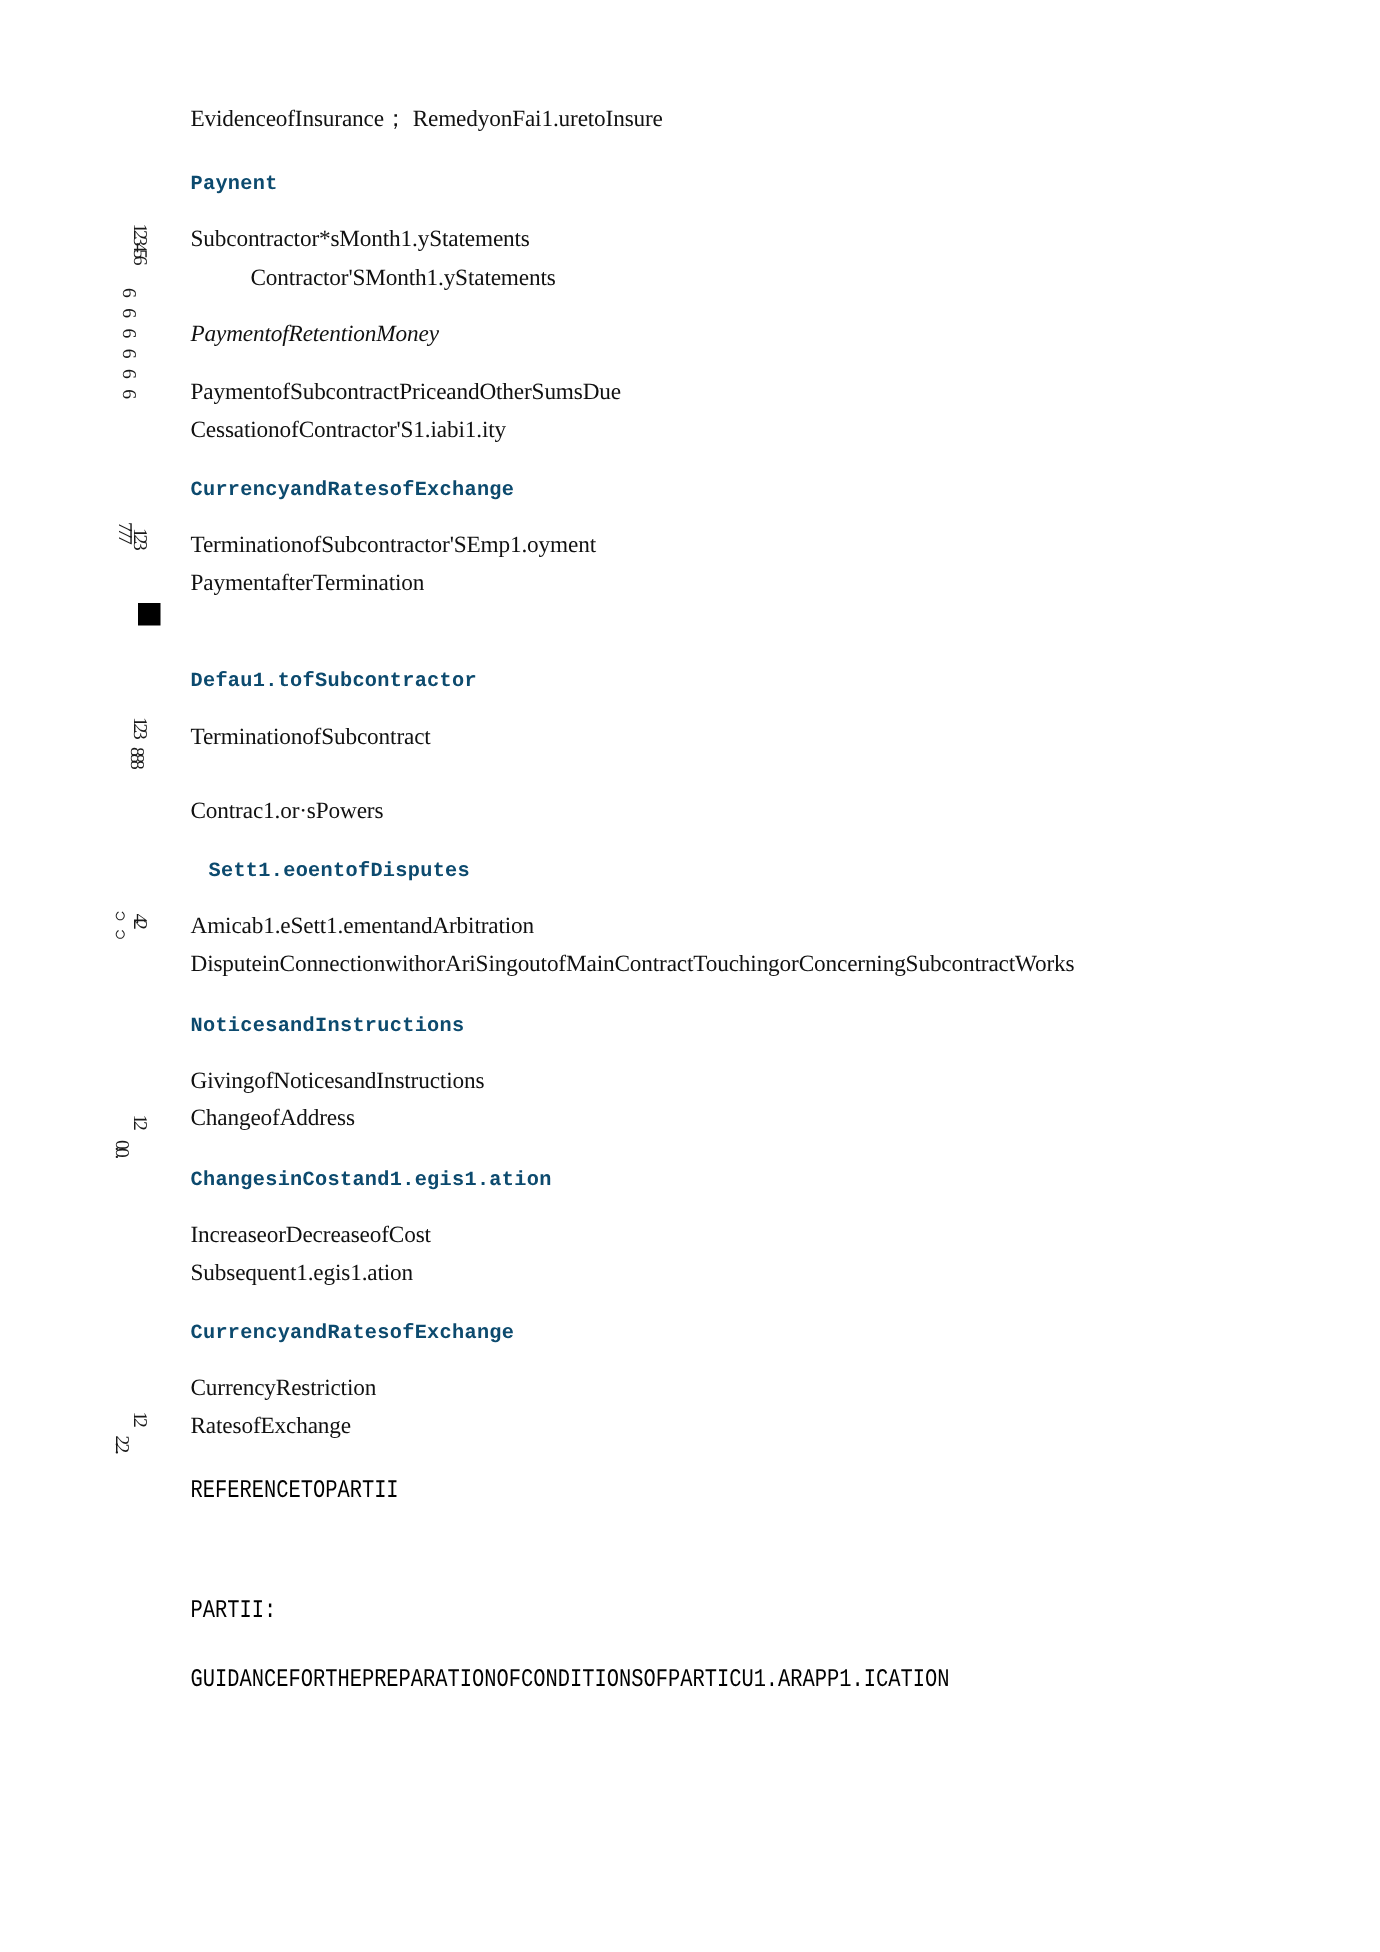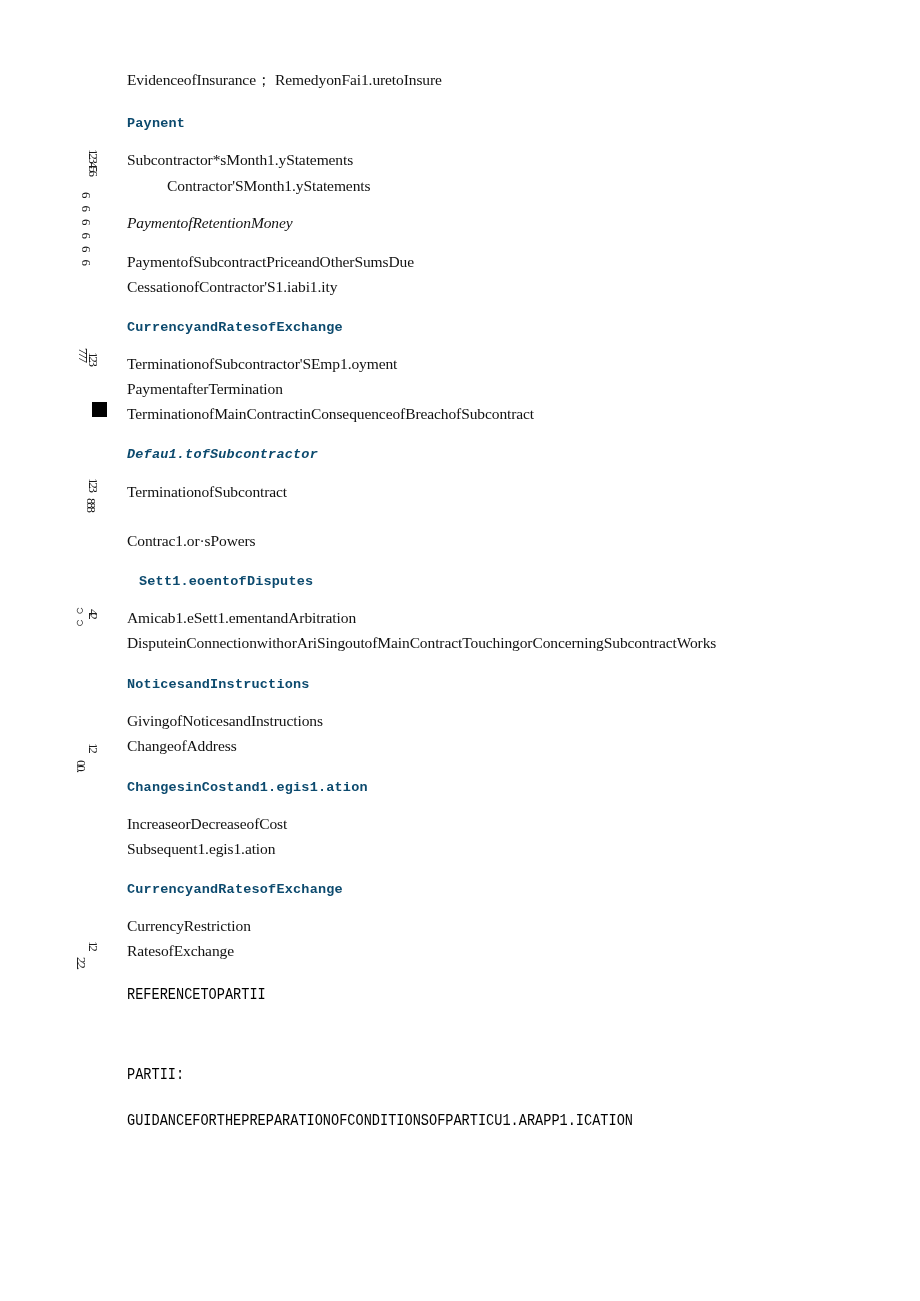--- a/index.html
+++ b/index.html
@@ -93,23 +93,22 @@
   <div class="line" style="top:279px;">CessationofContractor'S1.iabi1.ity</div>
 
   <div class="heading" style="top:321px;">CurrencyandRatesofExchange</div>
 
   <div class="marginnum tight" style="left:100px;top:352px;">123</div>
   <div class="marginnum tight" style="left:90px;top:348px;">777</div>
   <div class="blacksquare" style="left:92px;top:402px;width:15px;height:15px;"></div>
 
   <div class="line" style="top:356px;">TerminationofSubcontractor'SEmp1.oyment</div>
   <div class="line" style="top:381px;">PaymentafterTermination</div>
-  <div class="line" style="top:406px;">TerminationofMainContractinConsequenceofBreachofSubcontract</div>
 
-  <div class="heading" style="top:448px;font-style:italic;">Defau1.tofSubcontractor</div>
+  <div class="heading" style="top:448px;">Defau1.tofSubcontractor</div>
 
   <div class="marginnum tight" style="left:100px;top:478px;">123</div>
   <div class="marginnum tight" style="left:98px;top:498px;">888</div>
 
   <div class="line" style="top:484px;">TerminationofSubcontract</div>
   <div class="line" style="top:533px;">Contrac1.or·sPowers</div>
 
   <div class="heading" style="top:575px;margin-left:12px;">Sett1.eoentofDisputes</div>
 
   <div class="marginnum tight" style="left:100px;top:609px;">42</div>

